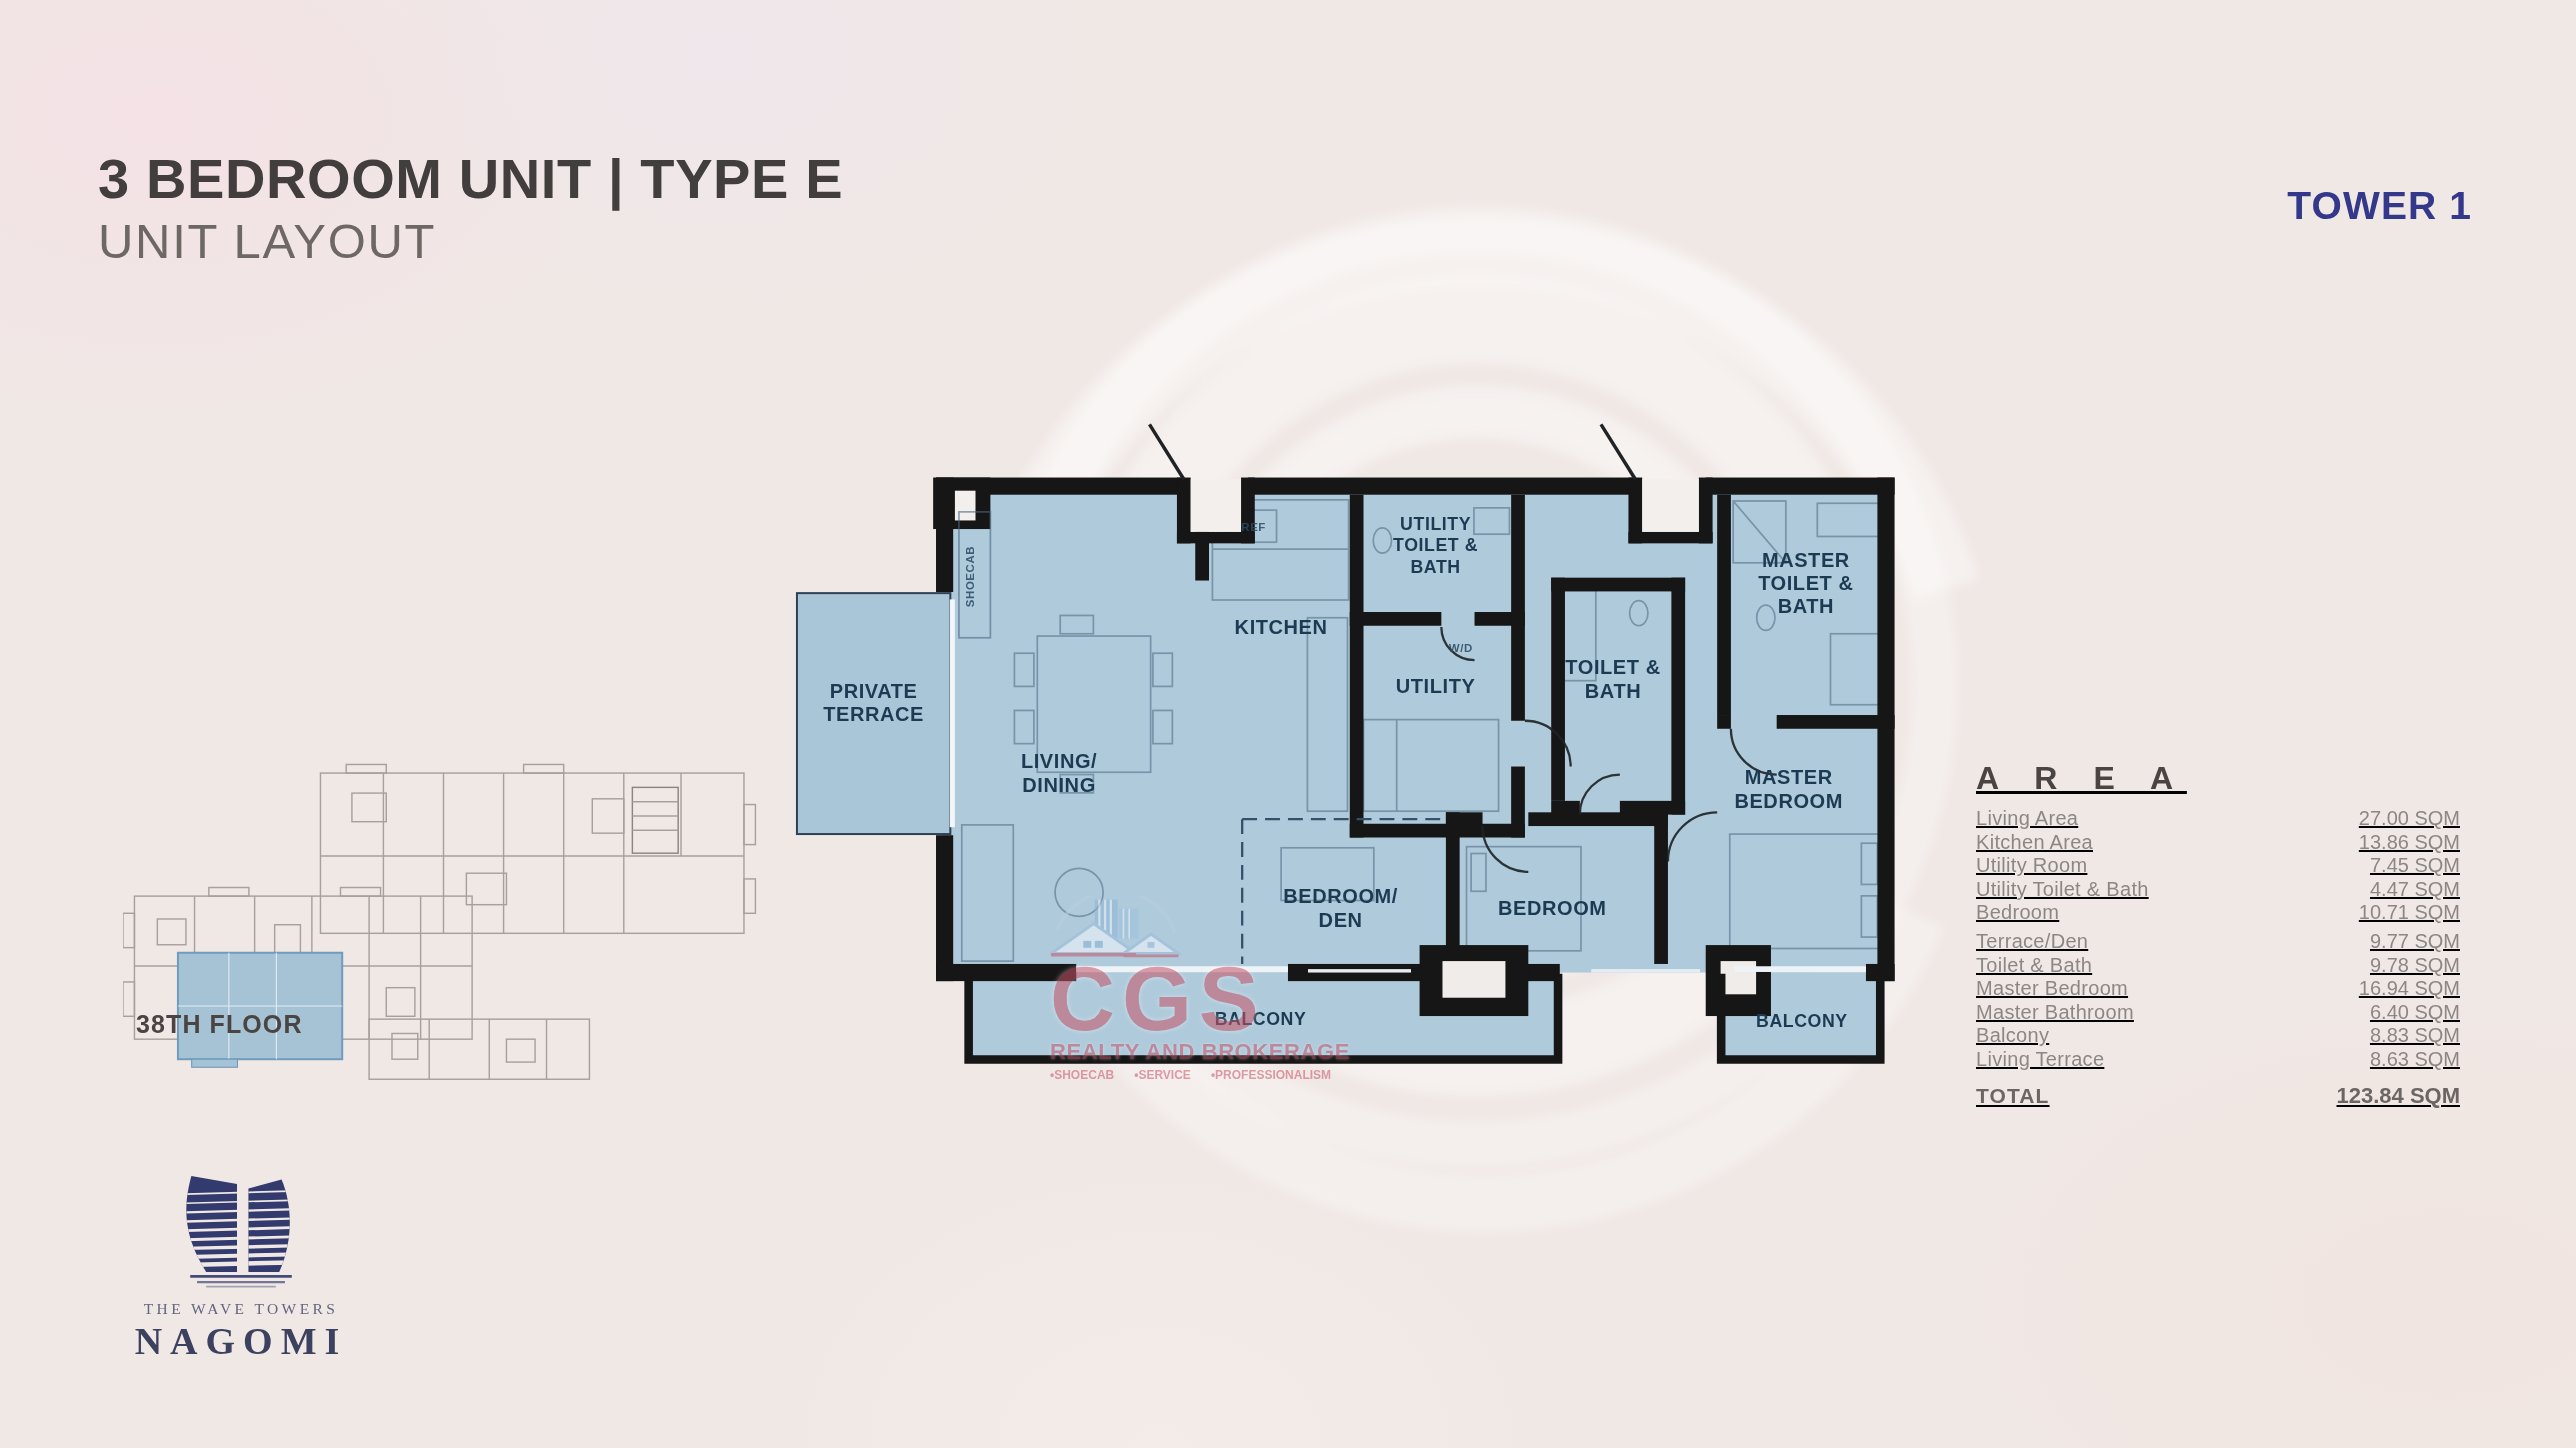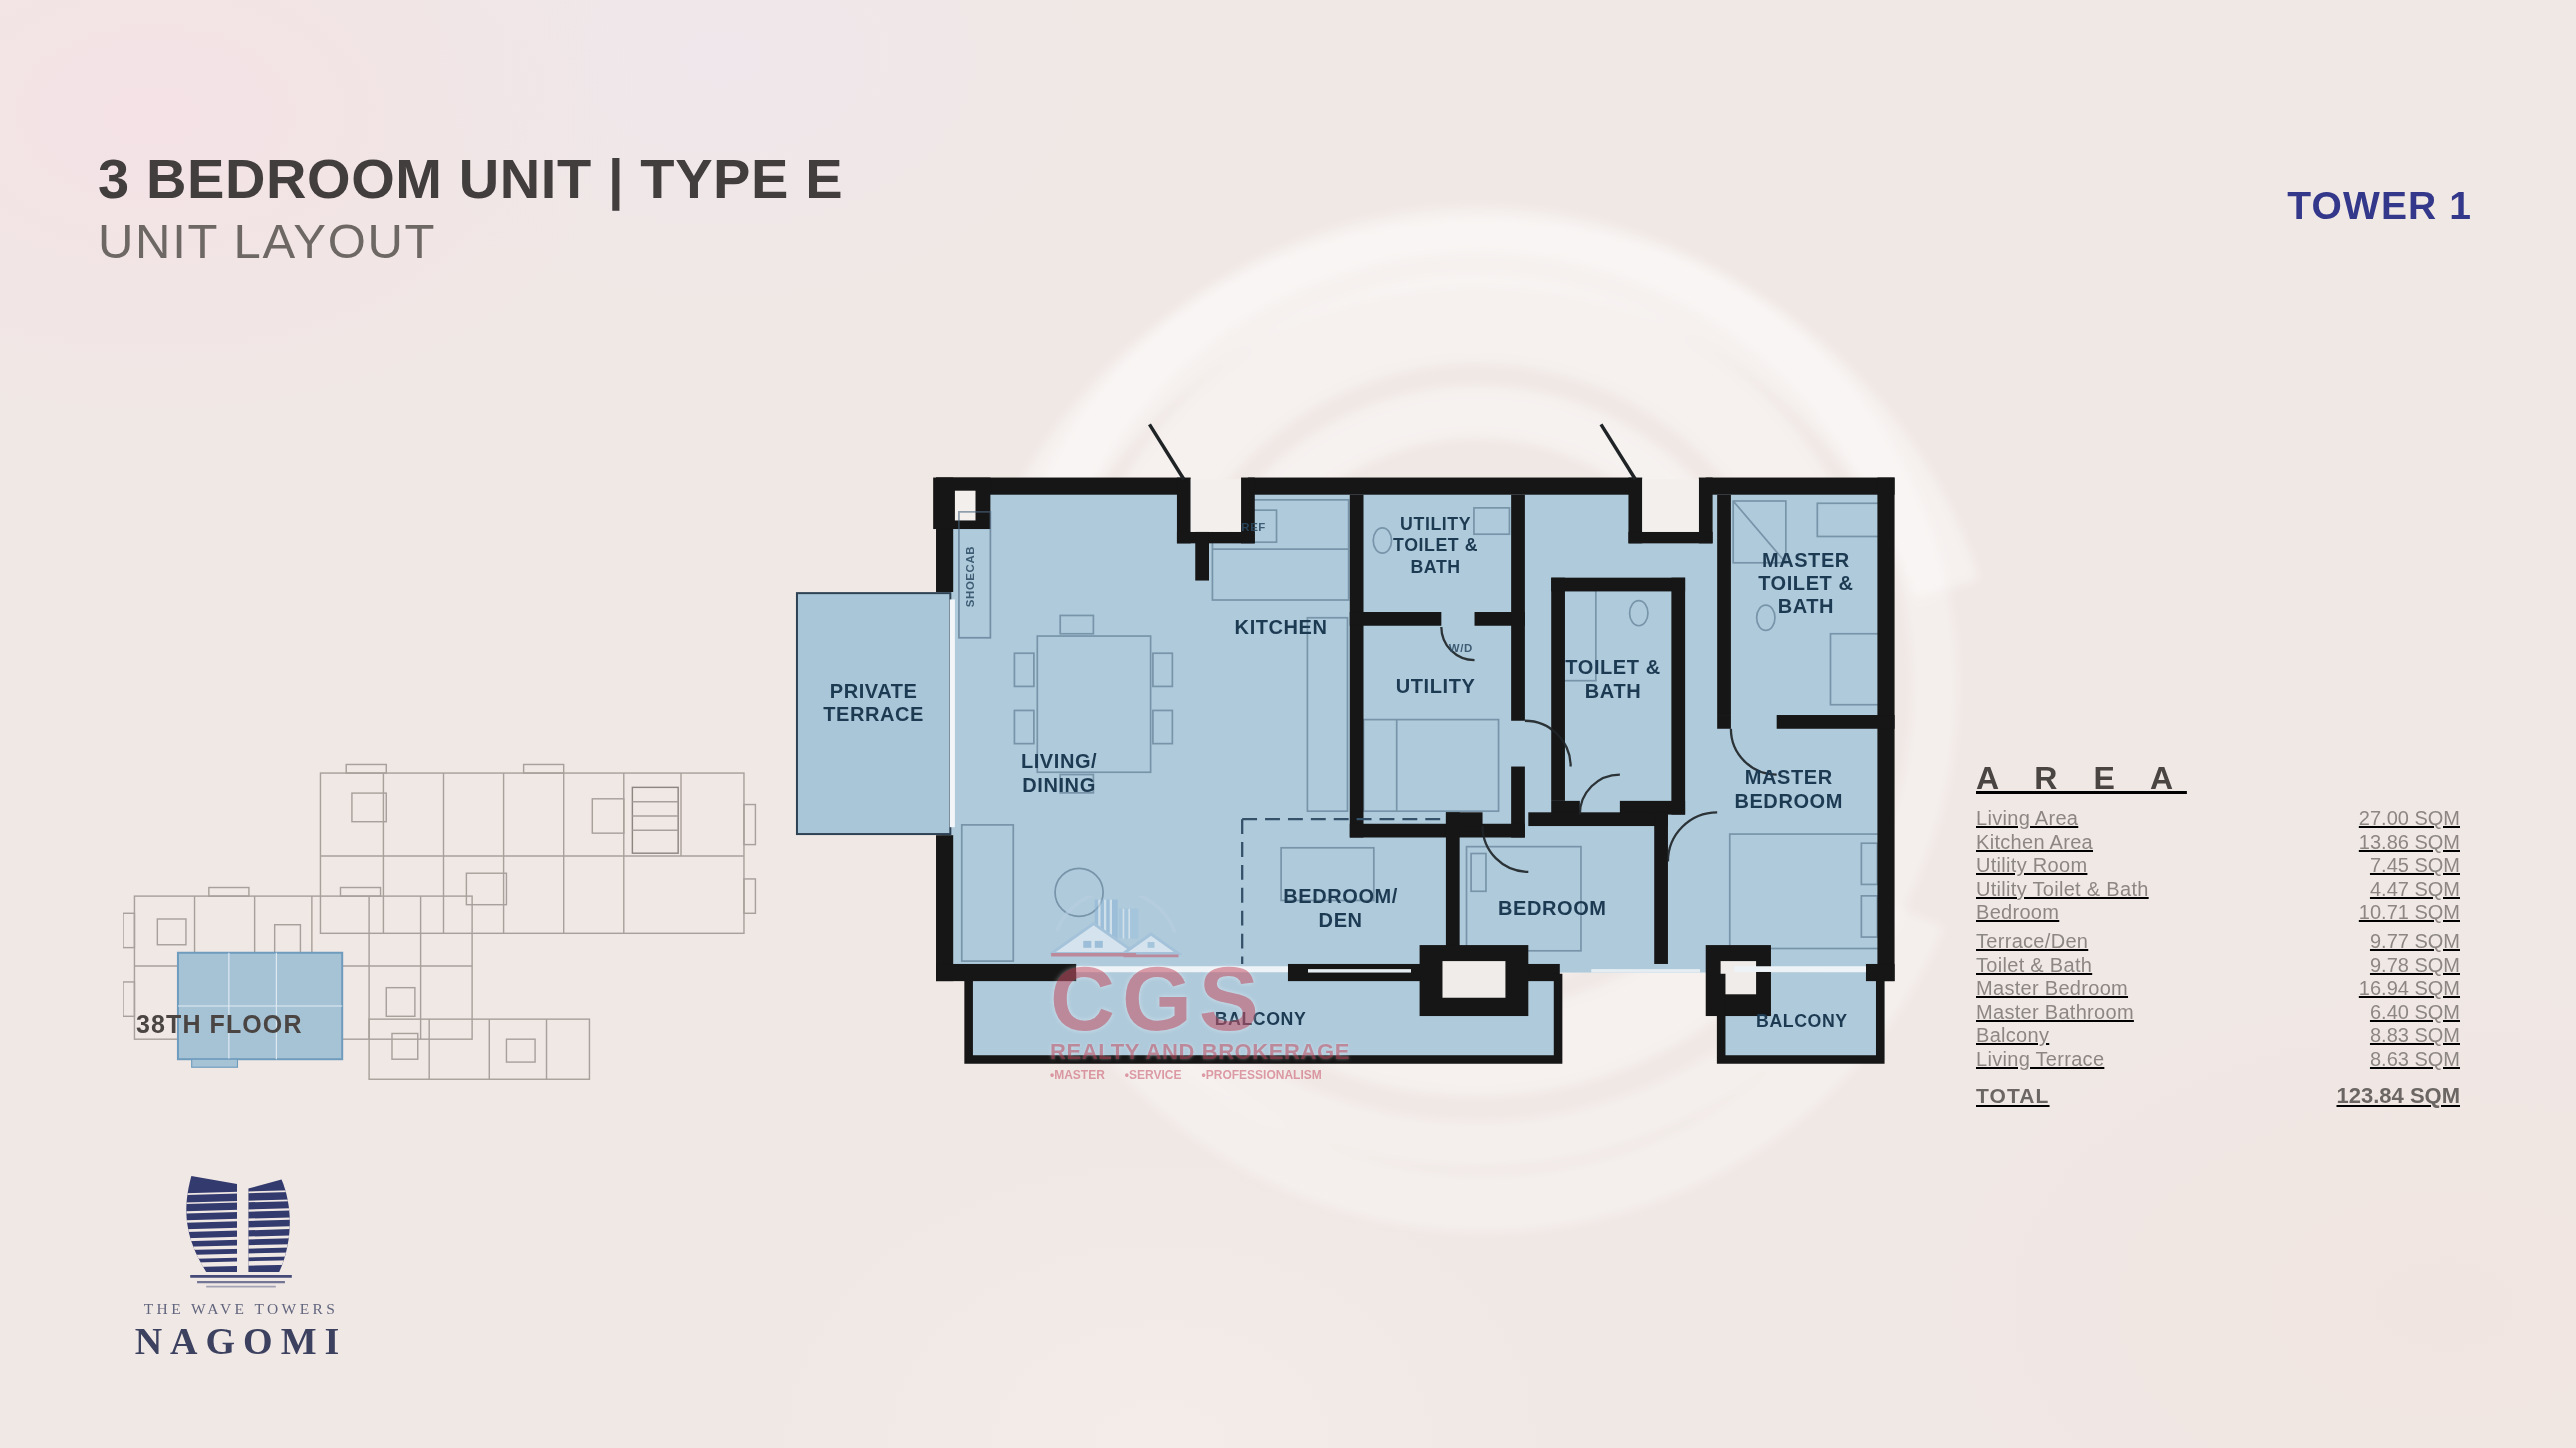--- a/index.html
+++ b/index.html
@@ -356,21 +356,21 @@
       <path d="M 128,100 L 176,66 L 224,100 Z" fill="#f3f8fc" stroke="#9cbcd8" stroke-width="5"></path>
       <rect x="58" y="78" width="14" height="12" fill="#8fb6d6"></rect>
       <rect x="78" y="78" width="14" height="12" fill="#8fb6d6"></rect>
       <rect x="170" y="80" width="12" height="10" fill="#9fc1dd"></rect>
       <line x1="2" y1="102" x2="150" y2="102" stroke="#c85468" stroke-width="6"></line>
       <line x1="128" y1="104" x2="224" y2="104" stroke="#c85468" stroke-width="5"></line>
     </g>
   </svg>
   <div class="wm-initials">CGS</div>
   <div class="wm-subtitle">REALTY AND BROKERAGE</div>
-  <div class="wm-tagline">•MASTER      •SERVICE      •PROFESSIONALISM</div>
+  <div class="wm-tagline">•SHOECAB      •SERVICE      •PROFESSIONALISM</div>
 </div>
 
 <div class="area-table">
   <div class="area-heading">A R E A</div>
   <div class="arow">
       <span class="lbl">Living Area</span>
       <span class="val">27.00 SQM</span>
     </div>
   <div class="arow">
       <span class="lbl">Kitchen Area</span>

